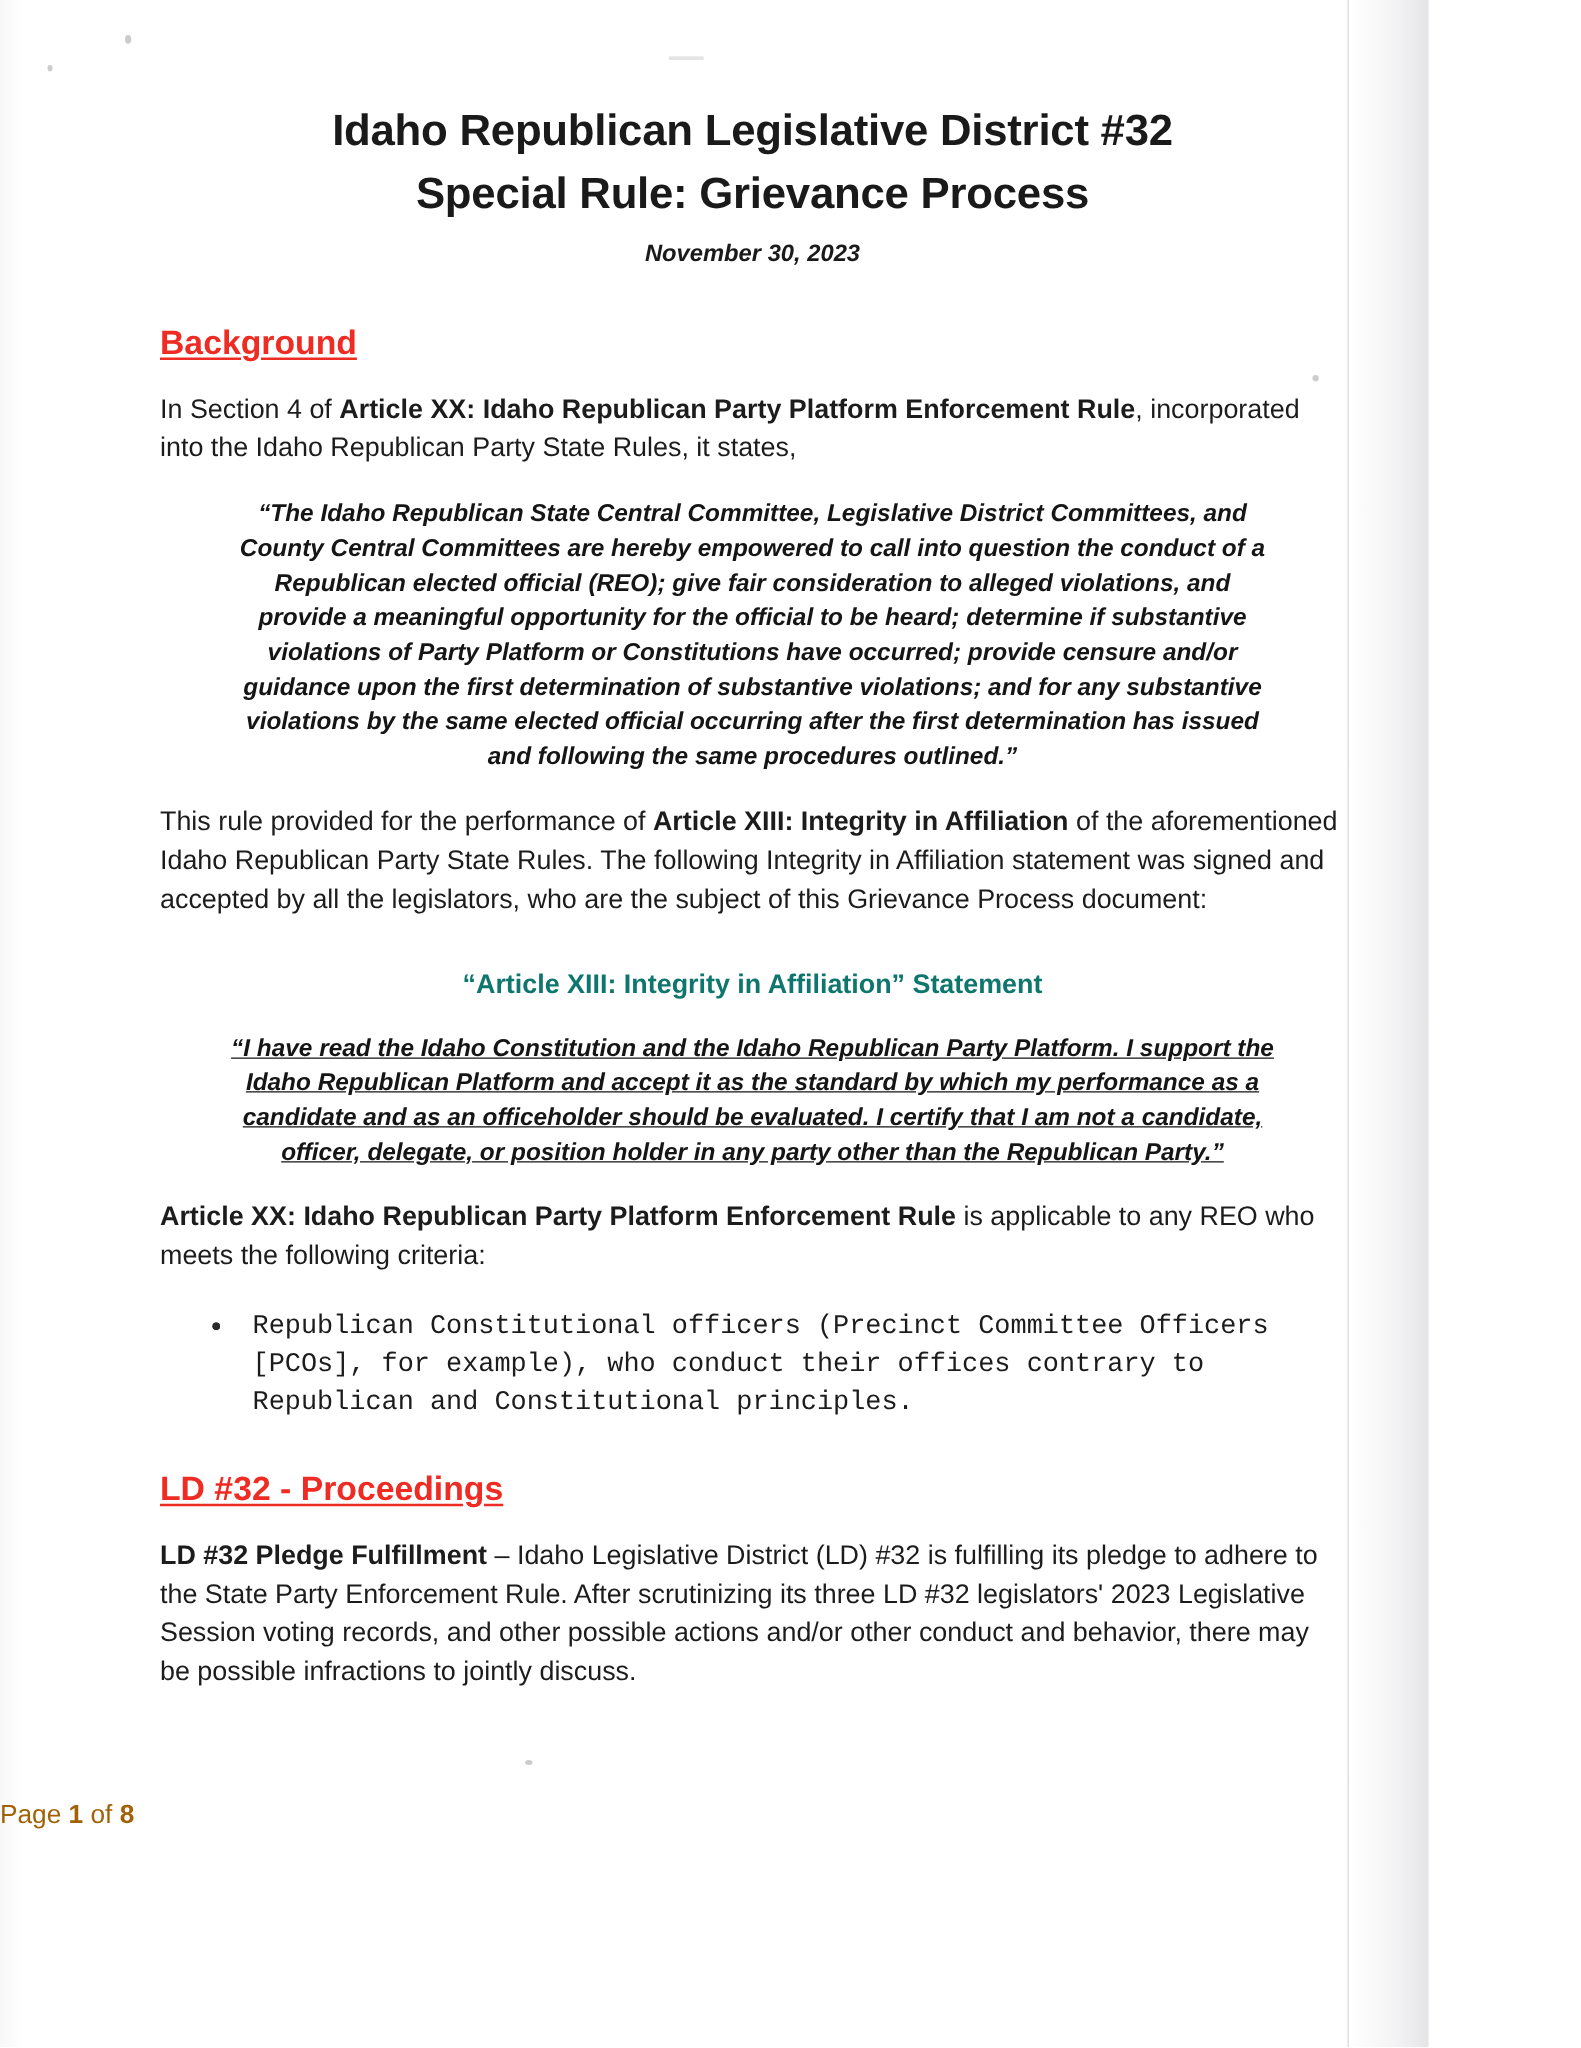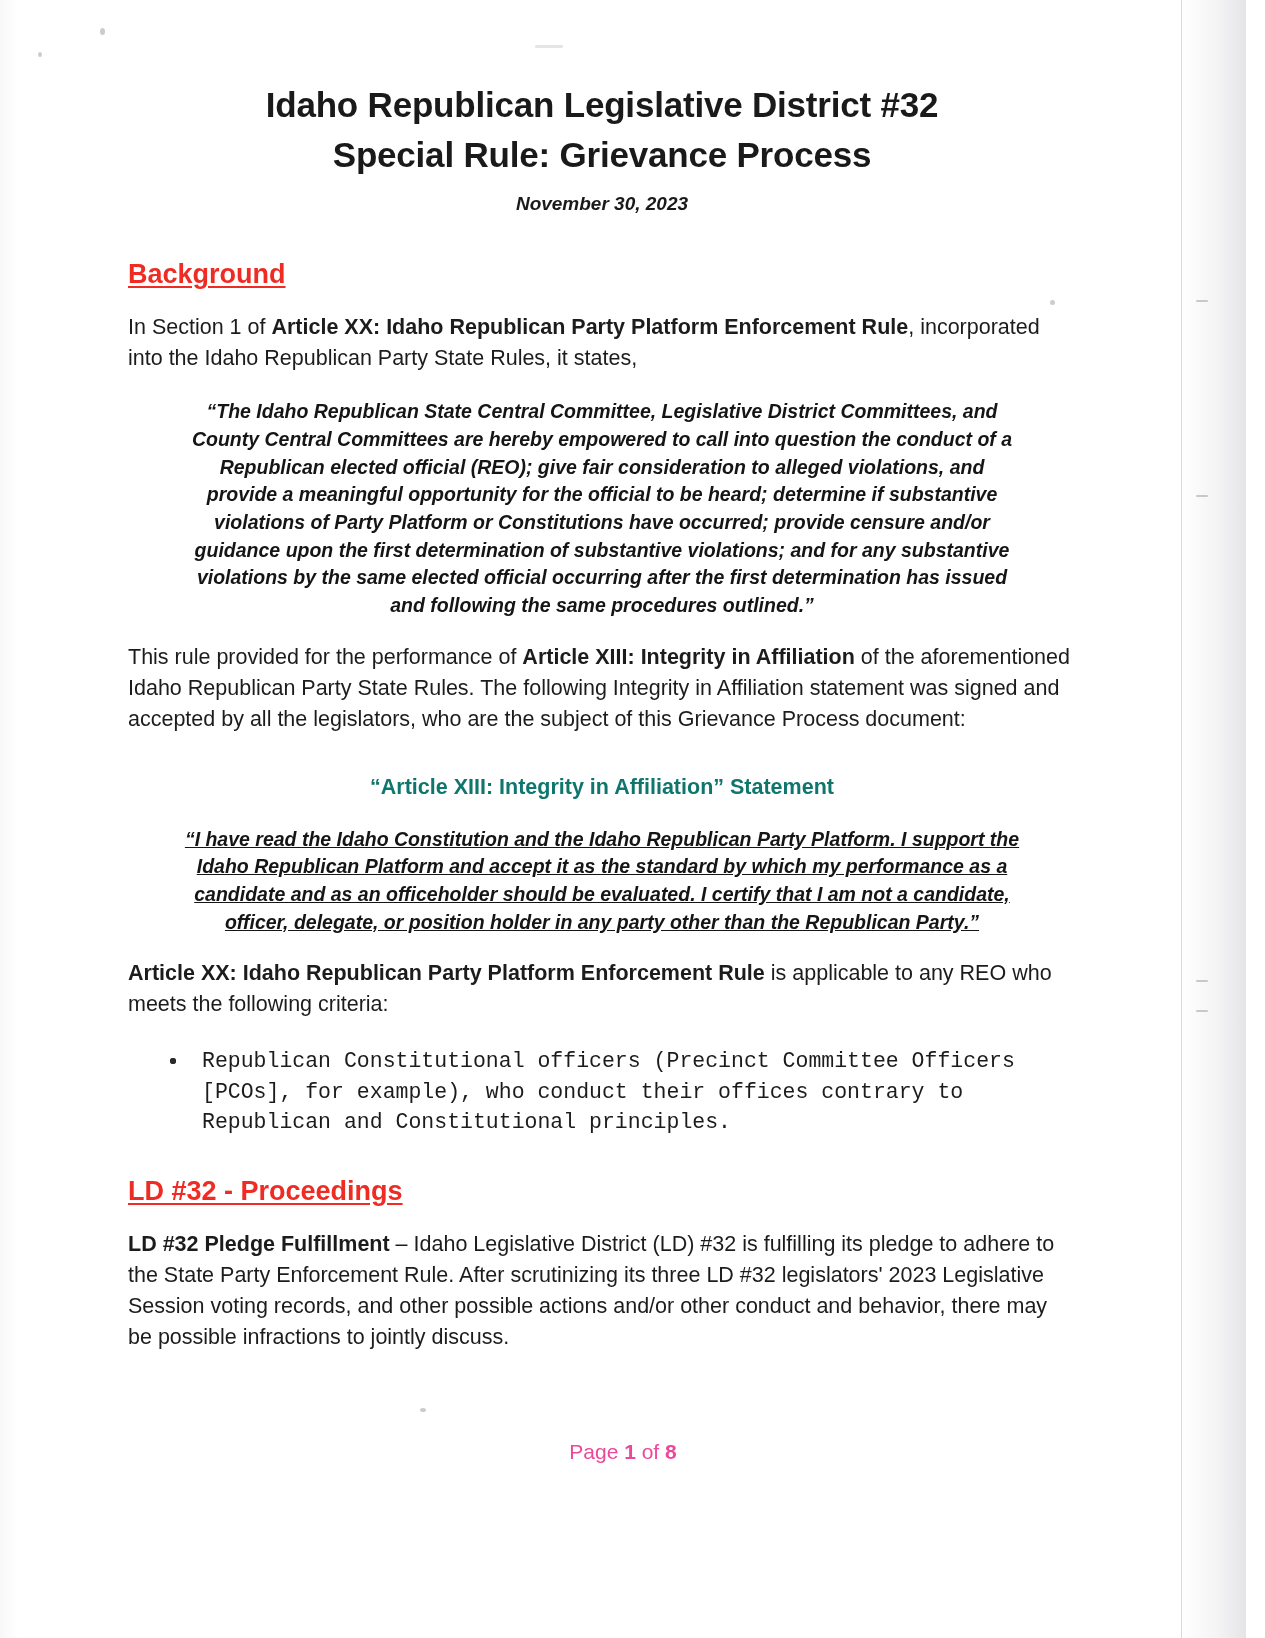--- a/index.html
+++ b/index.html
@@ -3,21 +3,21 @@
 <meta charset="utf-8">
 <style>
   html, body {
     margin: 0;
     padding: 0;
     background: #ffffff;
   }
 
   .page {
     position: relative;
-    width: 1246px;
+    width: 1143px;
     height: 1638px;
     background: #ffffff;
     overflow: hidden;
     font-family: "Liberation Sans", sans-serif;
     color: #1c1c1c;
     box-sizing: border-box;
   }
 
   
   .scan-edge-right {
@@ -161,23 +161,22 @@
   }
 
   .u { }
   .b { font-weight: bold; }
 
   .footer {
     position: absolute;
     left: 0;
     right: 0;
     top: 1440px;
-    text-align: center;
     font-size: 21px;
-    color: #ec4899;
+    color: #a16207;
   }
 </style>
 </head>
 <body>
 
 <div class="page">
 
   <div class="scan-edge-left"></div>
   <div class="scan-edge-right"></div>
   <div class="scan-seam"></div>
@@ -197,21 +196,21 @@
       <span>Idaho Republican Legislative District #32</span>
       <span class="line2">Special Rule: Grievance Process</span>
     </h1>
 
     <div class="doc-date">November 30, 2023</div>
 
     <div class="heading-wrap-background">
       <h2 class="section-heading">Background</h2>
     </div>
 
-    <p class="body"><span>In Section 1 of </span><span class="b">Article XX: Idaho Republican Party Platform Enforcement Rule</span><span>, incorporated into the Idaho Republican Party State Rules, it states,</span></p>
+    <p class="body"><span>In Section 4 of </span><span class="b">Article XX: Idaho Republican Party Platform Enforcement Rule</span><span>, incorporated into the Idaho Republican Party State Rules, it states,</span></p>
 
     <p class="blockquote"><span>“The Idaho Republican State Central Committee, Legislative District Committees, and County Central Committees are hereby empowered to call into question the conduct of a Republican elected official (REO); give fair consideration to </span><span class="u">alleged</span><span> violations, and provide a meaningful opportunity for the official to be heard; determine if substantive violations of Party Platform or Constitutions have occurred; provide censure and/or guidance upon the first determination of substantive violations; and for any substantive violations by the same elected official occurring after the first determination has issued and following the same procedures outlined.”</span></p>
 
     <p class="body"><span>This rule provided for the performance of </span><span class="b">Article XIII: Integrity in Affiliation</span><span> of the aforementioned Idaho Republican Party State Rules. The following Integrity in Affiliation statement was signed and accepted by all the legislators, who are the subject of this Grievance Process document:</span></p>
 
     <p class="statement-heading">“Article XIII: Integrity in Affiliation” Statement</p>
 
     <p class="statement-body">“I have read the Idaho Constitution and the Idaho Republican Party Platform. I support the Idaho Republican Platform and accept it as the standard by which my performance as a candidate and as an officeholder should be evaluated. I certify that I am not a candidate, officer, delegate, or position holder in any party other than the Republican Party.”</p>
 
     <p class="body"><span class="b">Article XX: Idaho Republican Party Platform Enforcement Rule</span><span> is applicable to any REO who meets the following criteria:</span></p>

